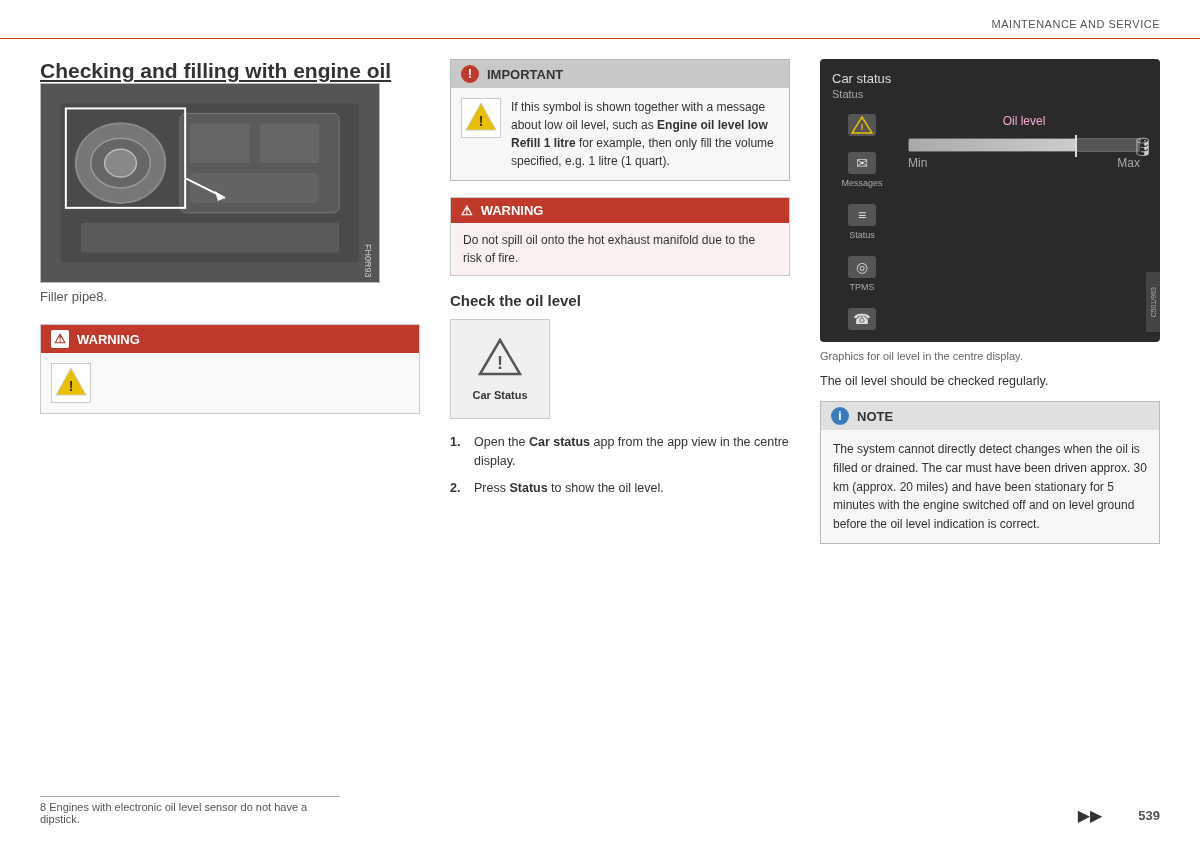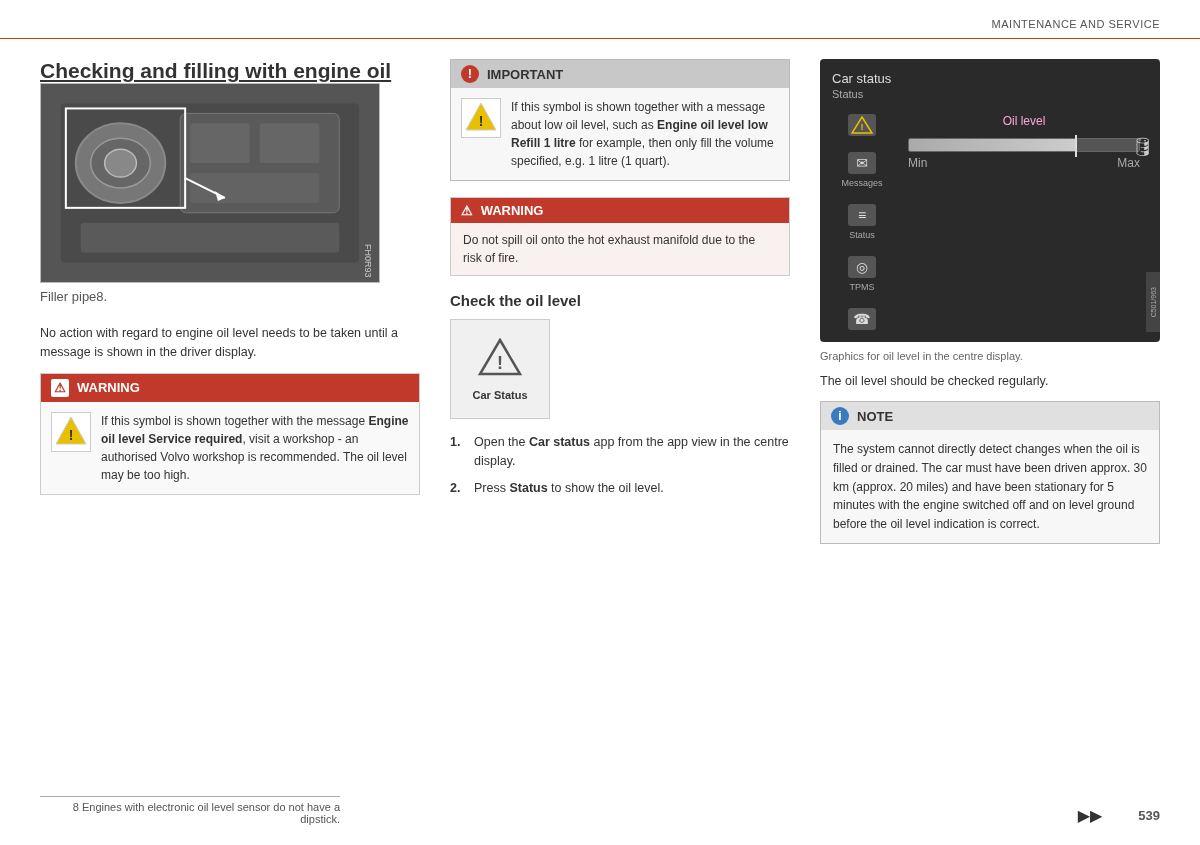--- a/index.html
+++ b/index.html
@@ -422,21 +422,20 @@
     
     .page-footer {
       position: absolute;
       bottom: 20px;
       left: 0;
       right: 0;
       padding: 0 40px;
       display: flex;
       justify-content: space-between;
       align-items: flex-end;
-      text-align: right;
     }
 
     .footnote {
       font-size: 11px;
       color: #555;
       border-top: 1px solid #aaa;
       padding-top: 4px;
       width: 300px;
     }
 
@@ -502,36 +501,32 @@
           <polygon points="185,115 175,108 178,118" fill="white"></polygon>
         </svg>
       </div>
 
       <div style="position:absolute; bottom:4px; right:6px; font-size:9px; color:#ccc; writing-mode:vertical-rl;">FH0R93</div>
     </div>
 
     <div class="image-caption">Filler pipe8.</div>
 
 
-    <div class="body-text">No action with regard to engine oil level needs to be taken until a message is shown in the driver display.</div>
 
     <div class="warning-box">
       <div class="warning-header">
         <div class="warn-icon">⚠</div>
         <span>WARNING</span>
       </div>
       <div class="warning-body">
         <div class="oil-warn-icon">
           <svg width="36" height="36" viewBox="0 0 36 36">
             <polygon points="18,3 33,30 3,30" fill="#e8c000" stroke="#ccc" stroke-width="1"></polygon>
             <text x="18" y="26" text-anchor="middle" font-weight="bold" font-size="14" fill="#333">!</text>
           </svg>
-        </div>
-        <div class="warning-text">
-          If this symbol is shown together with the message <strong>Engine oil level Service required</strong>, visit a workshop - an authorised Volvo workshop is recommended. The oil level may be too high.
         </div>
       </div>
     </div>
   </div>
 
   <div class="mid-col">
 
     <div class="important-box">
       <div class="important-header">
         <div class="imp-icon">!</div>

